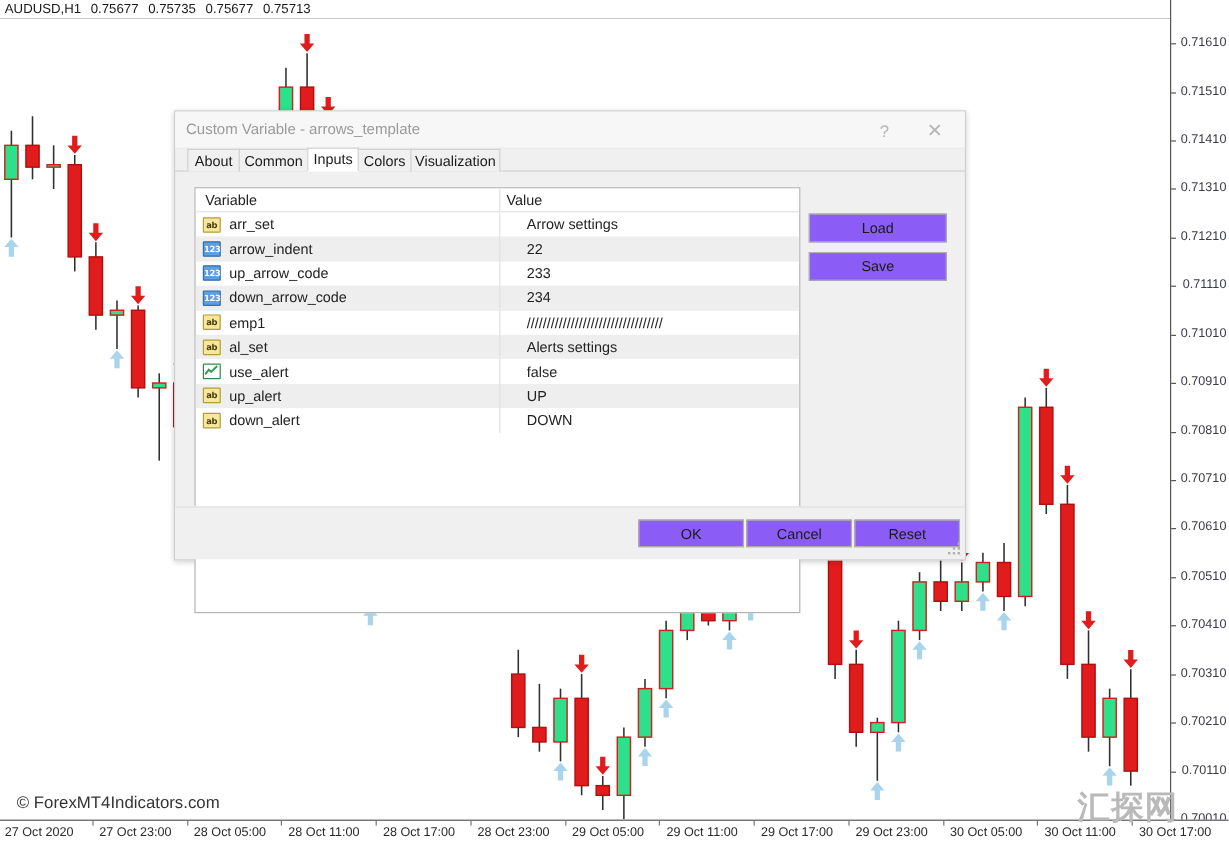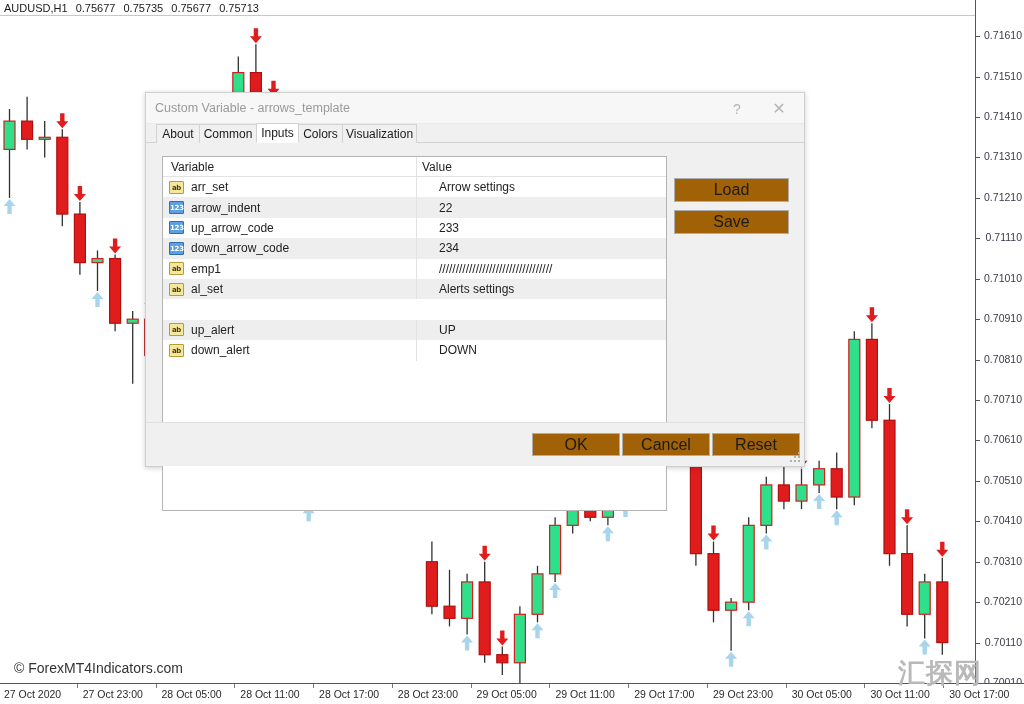--- a/index.html
+++ b/index.html
@@ -150,23 +150,23 @@
     background: #5d9fe0; border: 1px solid #2f6ea8; color: #ffffff;
   }
   .type-icon.bool {
     background: #ffffff; border: 1px solid #2f8a4a; color: #2f8a4a;
     overflow: hidden;
   }
   .type-icon.bool svg { position: absolute; left: 0; top: 0; }
 
   
   .btn {
-    position: absolute; background: #a16207;
+    position: absolute; background: #8b5cf6;
     border: 1px solid #adadad;
-    font-size: 16px; color: #1a1a1a;
+    font-size: 12px; color: #1a1a1a;
     display: flex; align-items: center; justify-content: center;
     cursor: default; white-space: nowrap;
   }
   #load-btn { left: 528px; top: 85px; width: 115px; height: 24px; }
   #save-btn { left: 528px; top: 117px; width: 115px; height: 24px; }
 
   
   #dialog-footer {
     position: absolute; left: 0; bottom: 0; width: 100%; height: 44px;
     background: #f0f0f0; border-top: 1px solid #dfdfdf;
@@ -589,20 +589,29 @@
             <div class="cell-val">//////////////////////////////////</div>
           </div>
           <div class="tbl-row alt">
             <div class="cell-var">
               <div class="type-icon str">ab</div>
               <span class="var-label">al_set</span>
             </div>
             <div class="cell-val">Alerts settings</div>
           </div>
           <div class="tbl-row">
+            <div class="cell-var">
+              <div class="type-icon bool">
+                <svg width="13" height="11" viewBox="0 0 13 11">
+                  <polyline points="1,8 4,4 6,6 11,1" fill="none" stroke="#2f9a4e" stroke-width="1.6"></polyline>
+                </svg>
+              </div>
+              <span class="var-label">use_alert</span>
+            </div>
+            <div class="cell-val">false</div>
           </div>
           <div class="tbl-row alt">
             <div class="cell-var">
               <div class="type-icon str">ab</div>
               <span class="var-label">up_alert</span>
             </div>
             <div class="cell-val">UP</div>
           </div>
           <div class="tbl-row">
             <div class="cell-var">

